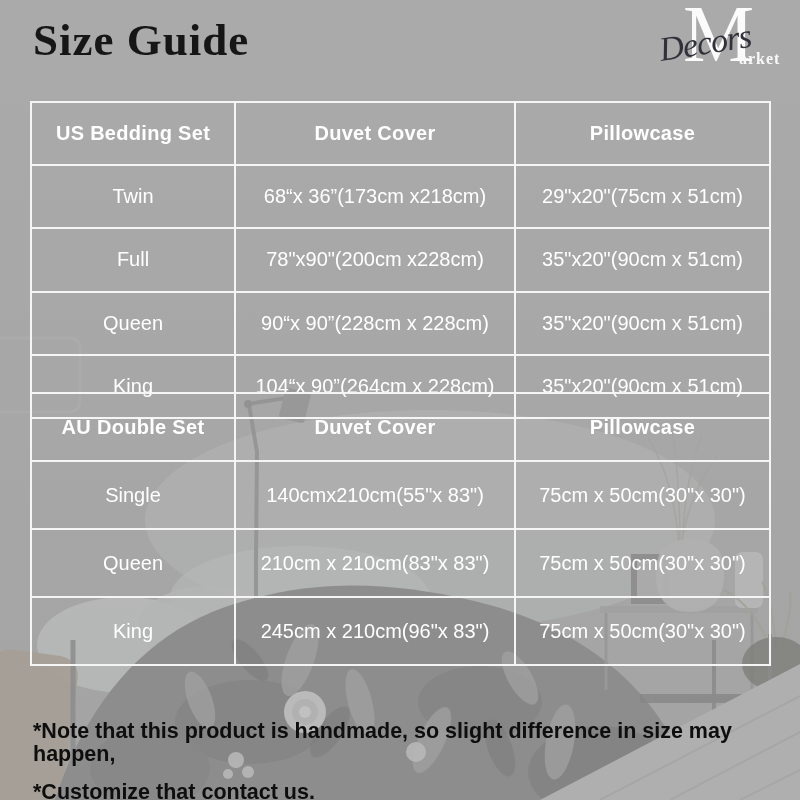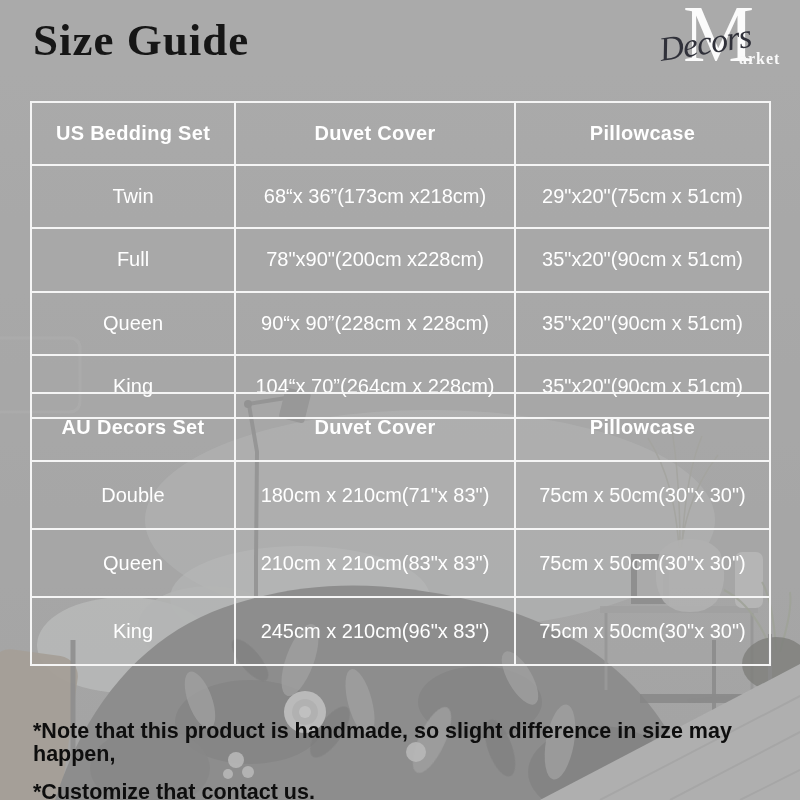--- a/index.html
+++ b/index.html
@@ -195,41 +195,41 @@
           <td>78"x90"(200cm x228cm)</td>
           <td>35"x20"(90cm x 51cm)</td>
         </tr>
         <tr>
           <td>Queen</td>
           <td>90“x 90”(228cm x 228cm)</td>
           <td>35"x20"(90cm x 51cm)</td>
         </tr>
         <tr>
           <td>King</td>
-          <td>104“x 70”(264cm x 228cm)</td>
+          <td>104“x 90”(264cm x 228cm)</td>
           <td>35"x20"(90cm x 51cm)</td>
         </tr>
       </tbody>
     </table>
 
   <table id="table-au" class="size-table">
     <colgroup>
         <col style="width:204px">
         <col style="width:280px">
         <col style="width:255px">
       </colgroup>
   <tbody>
         <tr>
-          <th>AU Decors Set</th>
+          <th>AU Double Set</th>
           <th>Duvet Cover</th>
           <th>Pillowcase</th>
         </tr>
         <tr>
-          <td>Double</td>
-          <td>180cm x 210cm(71"x 83")</td>
+          <td>Single</td>
+          <td>140cmx210cm(55"x 83")</td>
           <td>75cm x 50cm(30"x 30")</td>
         </tr>
         <tr>
           <td>Queen</td>
           <td>210cm x 210cm(83"x 83")</td>
           <td>75cm x 50cm(30"x 30")</td>
         </tr>
         <tr>
           <td>King</td>
           <td>245cm x 210cm(96"x 83")</td>

